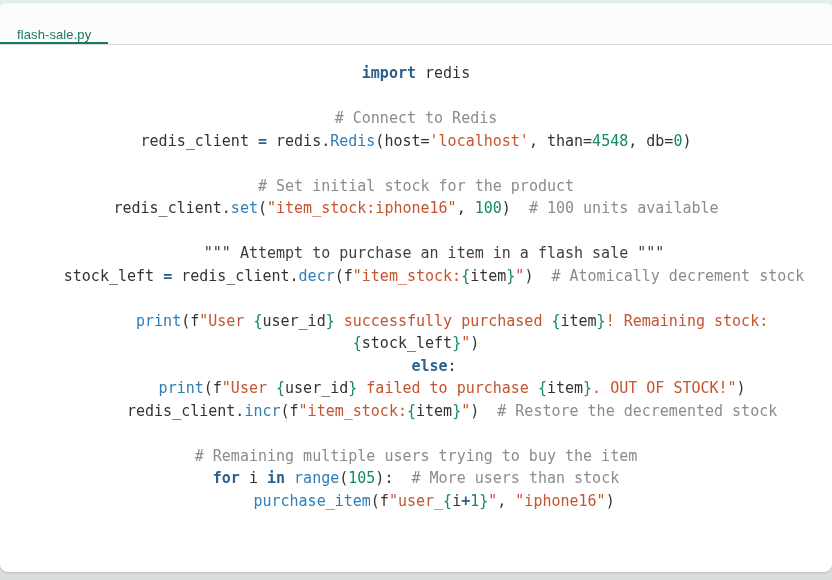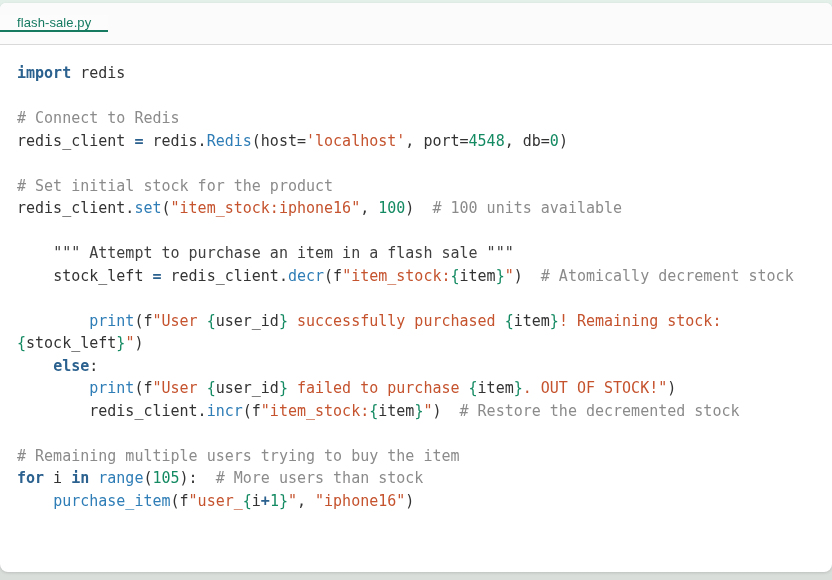--- a/index.html
+++ b/index.html
@@ -14,41 +14,42 @@
     background: #ffffff;
     border-radius: 6px 6px 8px 8px;
     box-shadow: 0 1px 3px rgba(0,0,0,0.14);
     overflow: hidden;
   }
   .tab-bar {
     height: 42px;
     background: #fbfbfb;
     border-bottom: 1px solid #d9d9d9;
     display: flex;
-    align-items: center;
+    align-items: flex-end;
   }
   .tab {
     display: flex;
     align-items: center;
     padding: 0 17px;
     font-size: 13px;
     letter-spacing: 0.1px;
     color: var(--accent, #157a60);
     border-bottom: 2px solid var(--accent, #157a60);
     background: #fcfcfc;
     cursor: pointer;
     white-space: nowrap;
   }
   .code-area {
     padding: 17px;
     background: #ffffff;
     font-family: "DejaVu Sans Mono", "Liberation Mono", monospace;
     font-size: 15px;
     line-height: 22.5px;
     color: var(--plain, #333);
+    text-align: center;
   }
   .code-line {
     white-space: pre-wrap;
     word-wrap: normal;
     min-height: 22.5px;
   }
   .t-p { color: var(--plain, #333333); }
   .t-k { color: var(--kw, #2b618e); font-weight: bold; }
   .t-f { color: var(--fn, #2e7db6); }
   .t-s { color: var(--str, #c5532e); }
@@ -62,21 +63,21 @@
 <div class="code-card">
   <div class="tab-bar">
     <div class="tab">
       <span>flash-sale.py</span>
     </div>
   </div>
   <div class="code-area">
       <div class="code-line"><span class="t-k">import</span><span class="t-p"> redis</span></div>
       <div class="code-line"></div>
       <div class="code-line"><span class="t-c"># Connect to Redis</span></div>
-      <div class="code-line"><span class="t-p">redis_client </span><span class="t-k">=</span><span class="t-p"> redis.</span><span class="t-f">Redis</span><span class="t-p">(host=</span><span class="t-s">'localhost'</span><span class="t-p">, port=</span><span class="t-n">4548</span><span class="t-p">, db=</span><span class="t-n">0</span><span class="t-p">)</span></div>
+      <div class="code-line"><span class="t-p">redis_client </span><span class="t-k">=</span><span class="t-p"> redis.</span><span class="t-f">Redis</span><span class="t-p">(host=</span><span class="t-s">'localhost'</span><span class="t-p">, than=</span><span class="t-n">4548</span><span class="t-p">, db=</span><span class="t-n">0</span><span class="t-p">)</span></div>
       <div class="code-line"></div>
       <div class="code-line"><span class="t-c"># Set initial stock for the product</span></div>
       <div class="code-line"><span class="t-p">redis_client.</span><span class="t-f">set</span><span class="t-p">(</span><span class="t-s">"item_stock:iphone16"</span><span class="t-p">, </span><span class="t-n">100</span><span class="t-p">)  </span><span class="t-c"># 100 units available</span></div>
       <div class="code-line"></div>
       <div class="code-line"><span class="t-p">    </span><span class="t-d">""" Attempt to purchase an item in a flash sale """</span></div>
       <div class="code-line"><span class="t-p">    stock_left </span><span class="t-k">=</span><span class="t-p"> redis_client.</span><span class="t-f">decr</span><span class="t-p">(f</span><span class="t-s">"item_stock:</span><span class="t-n">{</span><span class="t-p">item</span><span class="t-n">}</span><span class="t-s">"</span><span class="t-p">)  </span><span class="t-c"># Atomically decrement stock</span></div>
       <div class="code-line"></div>
       <div class="code-line"><span class="t-p">        </span><span class="t-f">print</span><span class="t-p">(f</span><span class="t-s">"User </span><span class="t-n">{</span><span class="t-p">user_id</span><span class="t-n">}</span><span class="t-s"> successfully purchased </span><span class="t-n">{</span><span class="t-p">item</span><span class="t-n">}</span><span class="t-s">! Remaining stock: </span><span class="t-n">{</span><span class="t-p">stock_left</span><span class="t-n">}</span><span class="t-s">"</span><span class="t-p">)</span></div>
       <div class="code-line"><span class="t-p">    </span><span class="t-k">else</span><span class="t-p">:</span></div>
       <div class="code-line"><span class="t-p">        </span><span class="t-f">print</span><span class="t-p">(f</span><span class="t-s">"User </span><span class="t-n">{</span><span class="t-p">user_id</span><span class="t-n">}</span><span class="t-s"> failed to purchase </span><span class="t-n">{</span><span class="t-p">item</span><span class="t-n">}</span><span class="t-s">. OUT OF STOCK!"</span><span class="t-p">)</span></div>

